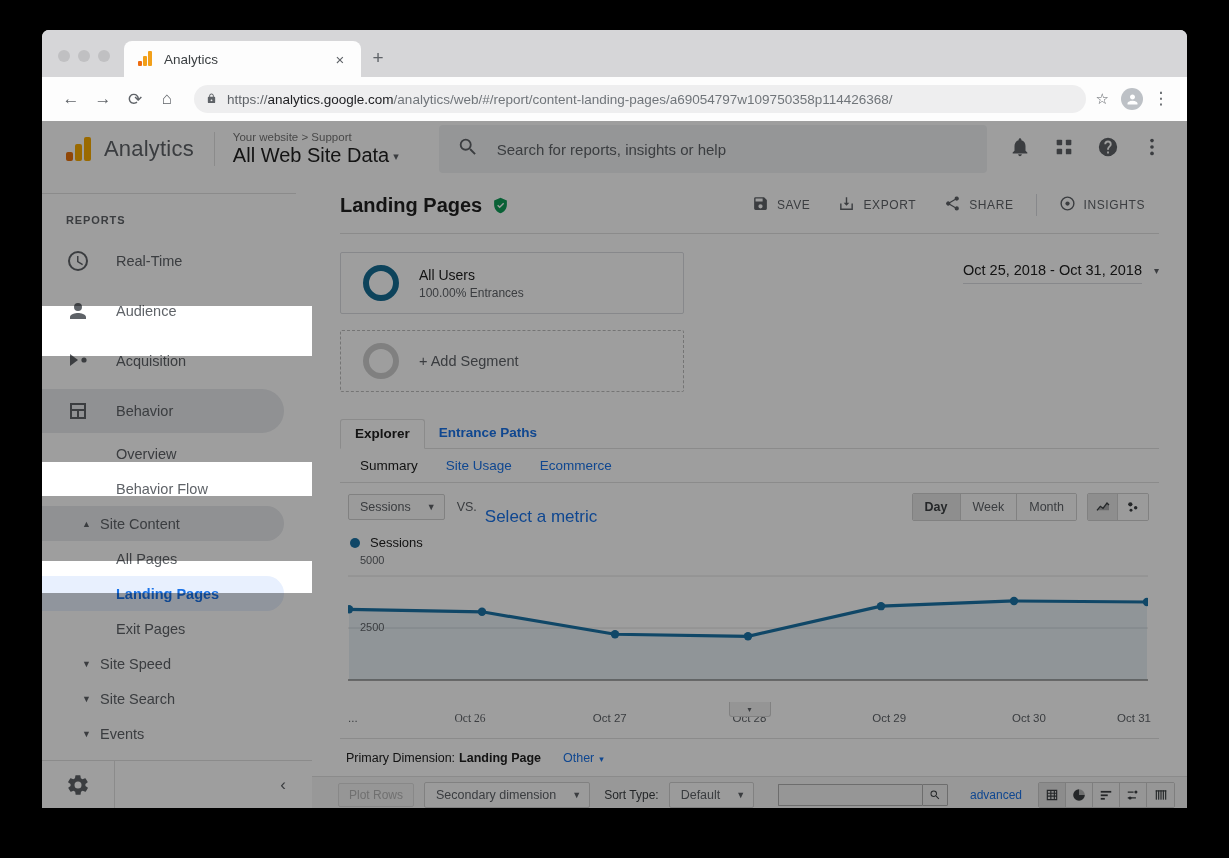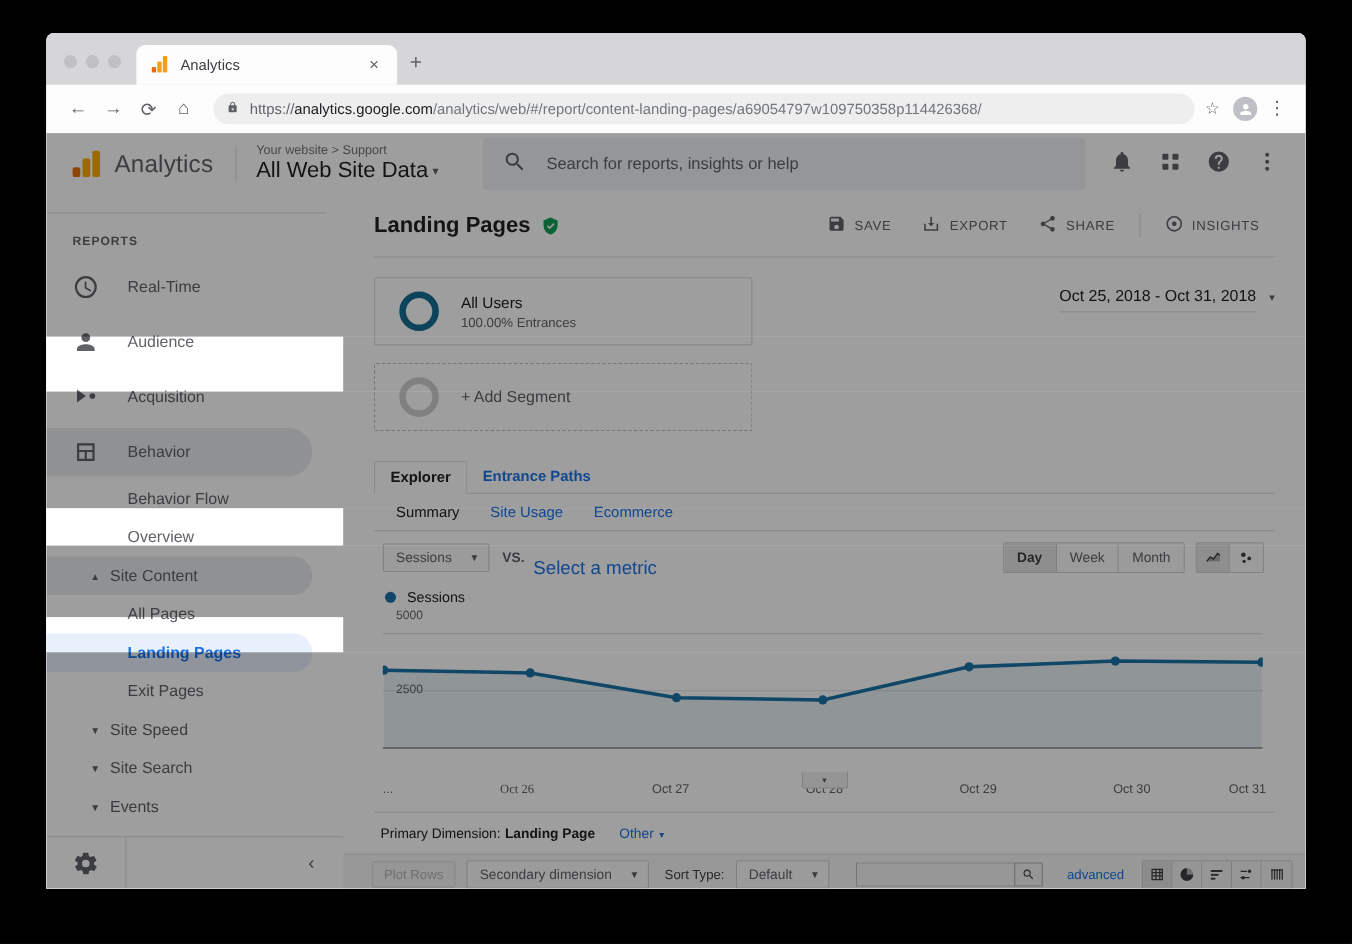--- a/index.html
+++ b/index.html
@@ -294,21 +294,21 @@
   .chart-toolbar {
     display: flex; align-items: center; height: 48px; padding: 0 10px 0 8px;
   }
   .sel {
     height: 26px; border: 1px solid #d0d0d0; border-radius: 2px;
     background: #fafafa; display: flex; align-items: center;
     padding: 0 8px 0 11px; gap: 16px; font-size: 12.5px; color: #5f6368;
     cursor: pointer;
   }
   .sel .tc { font-size: 9px; color: #5f6368; }
-  .vs { font-size: 12.5px; color: #5f6368; margin: 0 8px 0 12px; font-weight: bold; }
+  .vs { font-size: 12.5px; color: #5f6368; margin: 0 8px 0 12px; font-weight: normal; }
   .link { font-size: 17px; color: #1a73e8; cursor: pointer; margin-top: 19px; }
   .gran {
     margin-left: auto; display: flex; align-items: center; gap: 10px;
   }
   .btngroup { display: flex; border: 1px solid #d0d0d0; border-radius: 2px; overflow: hidden; }
   .gbtn {
     height: 26px; padding: 0 12px; display: flex; align-items: center;
     font-size: 12.5px; color: #5f6368; background: #fafafa;
     border-right: 1px solid #d0d0d0; cursor: pointer;
   }
@@ -514,24 +514,24 @@
               <span>Acquisition</span>
             </div>
             <div class="side-item pill">
               <span class="ic"><svg viewBox="0 0 24 24">
                     <path d="M4 4h16v16H4V4zm2 2v4h12V6H6zm0 6v6h5v-6H6zm7 0v6h5v-6h-5z"></path>
                   </svg></span>
               <span>Behavior</span>
             </div>
 
             <div class="side-sub">
+                <span>Overview</span>
+              </div>
+            <div class="side-sub">
                 <span>Behavior Flow</span>
-              </div>
-            <div class="side-sub">
-                <span>Overview</span>
               </div>
             <div class="side-sub lvl1 pill">
               <span class="tri">▲</span>
               <span>Site Content</span>
             </div>
             <div class="side-sub">
                 <span>All Pages</span>
               </div>
             <div class="side-sub active">
                 <span>Landing Pages</span>

